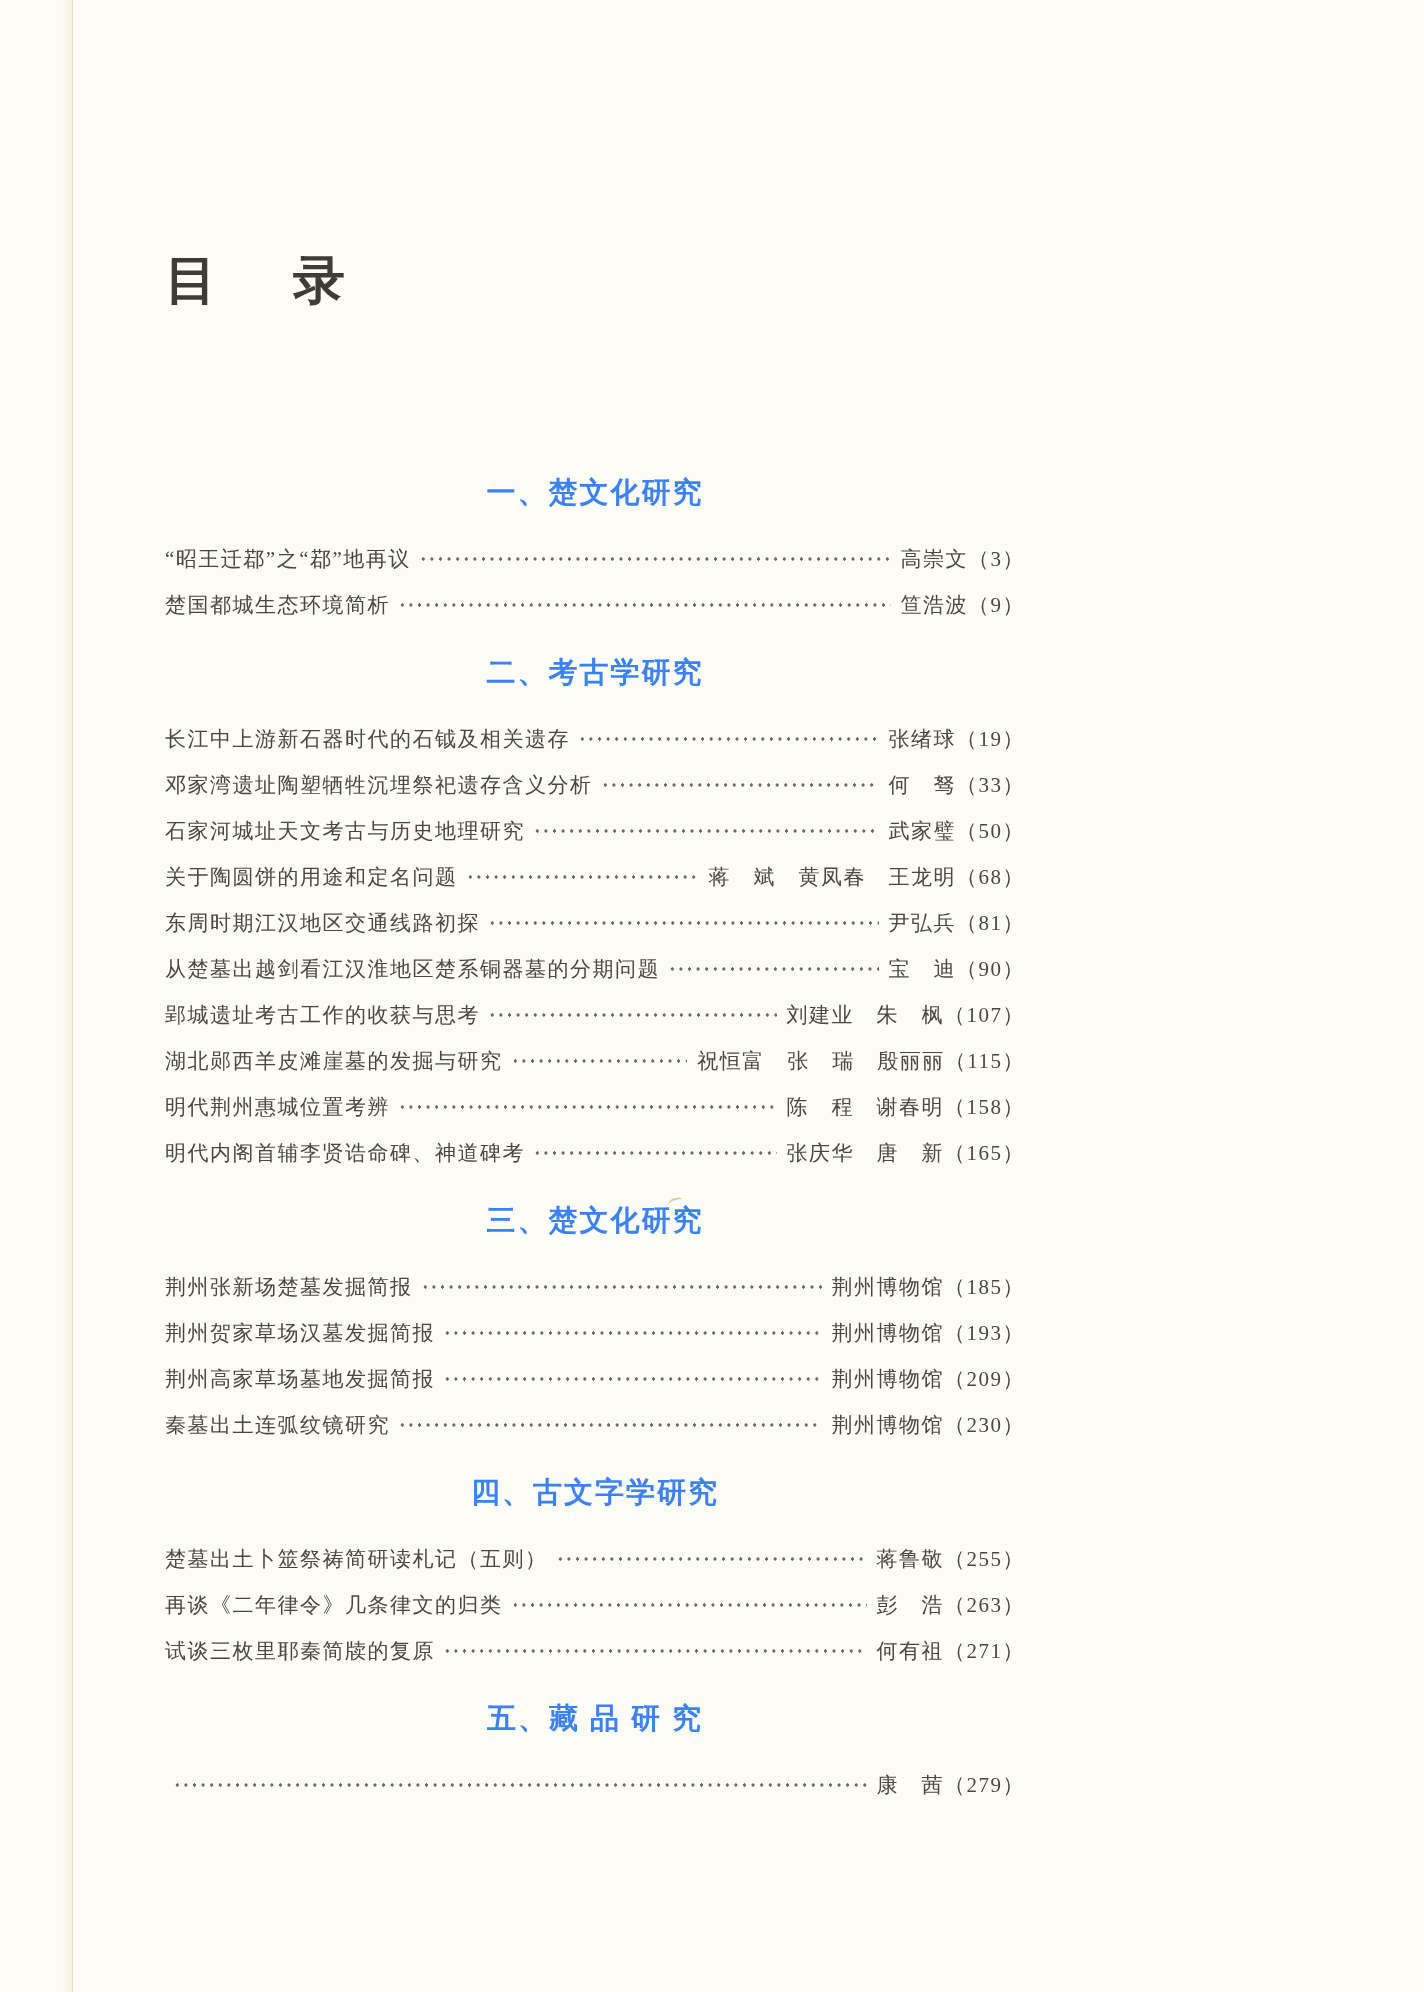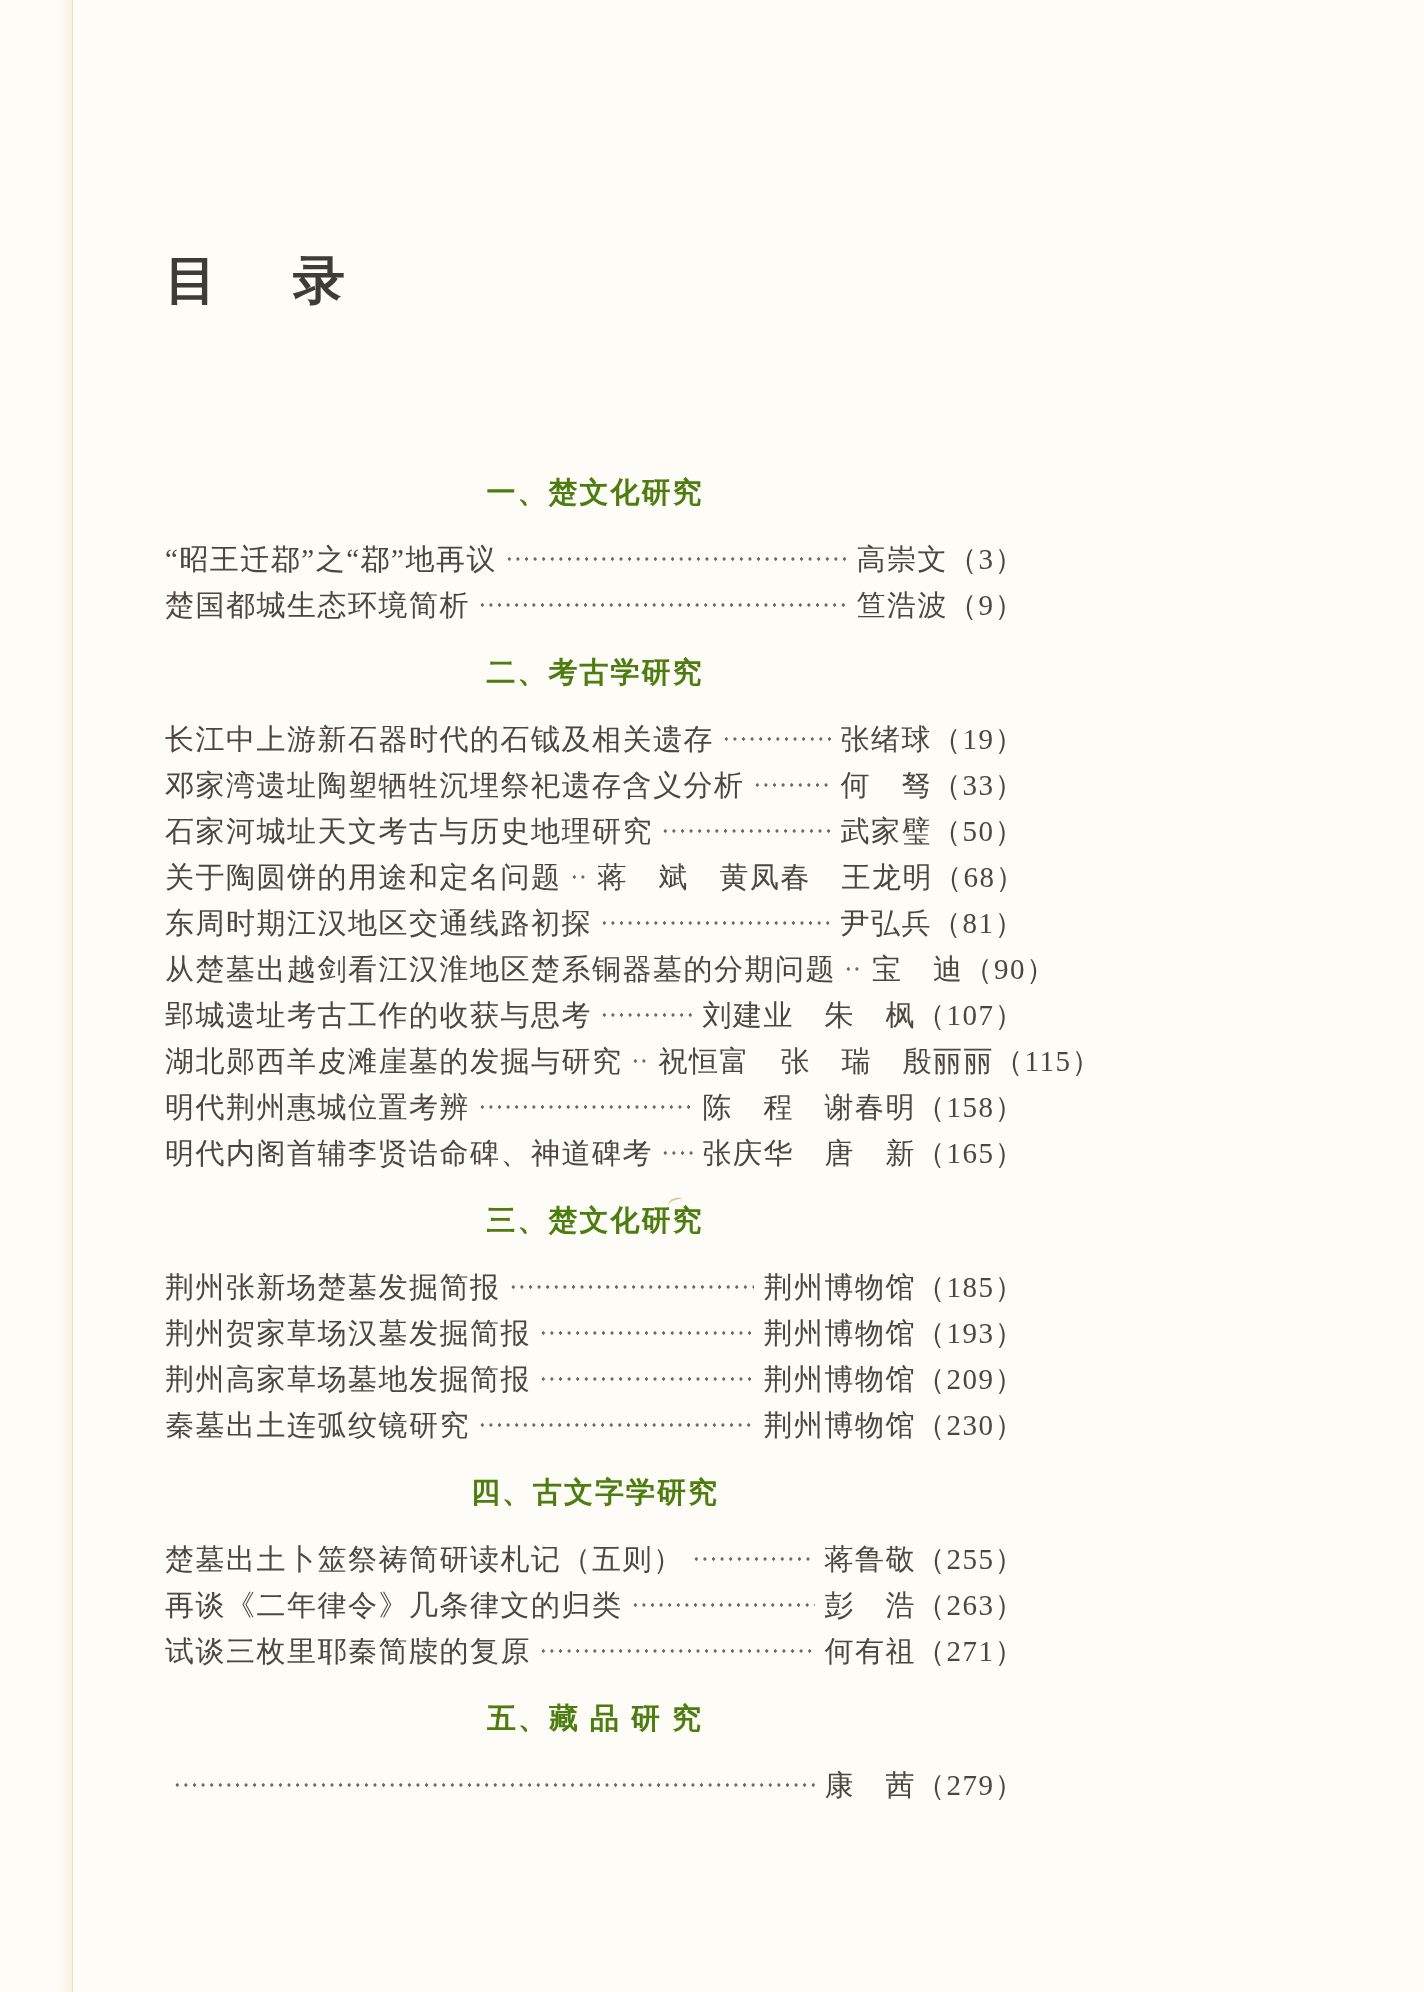--- a/index.html
+++ b/index.html
@@ -52,31 +52,31 @@
   }
   .section-heading {
     width: 860px;
     margin: 24px 0;
     text-align: center;
     font-family: "Liberation Sans", "DejaVu Sans", sans-serif;
     font-weight: 700;
     font-size: 29px;
     line-height: 40px;
     letter-spacing: 2px;
-    color: #4d7c0f;
+    color: #3b82f6;
   }
   #sections .section:first-child .section-heading {
     margin-top: 156px;
   }
   .entry {
     display: flex;
     align-items: center;
     width: 860px;
     height: 46px;
-    font-size: 29px;
+    font-size: 21px;
     line-height: 46px;
     letter-spacing: 1.5px;
     color: #4c4641;
     white-space: nowrap;
   }
   .entry-title, .entry-authors, .entry-page {
     flex: 0 0 auto;
   }
   .leader {
     flex: 1 1 auto;

